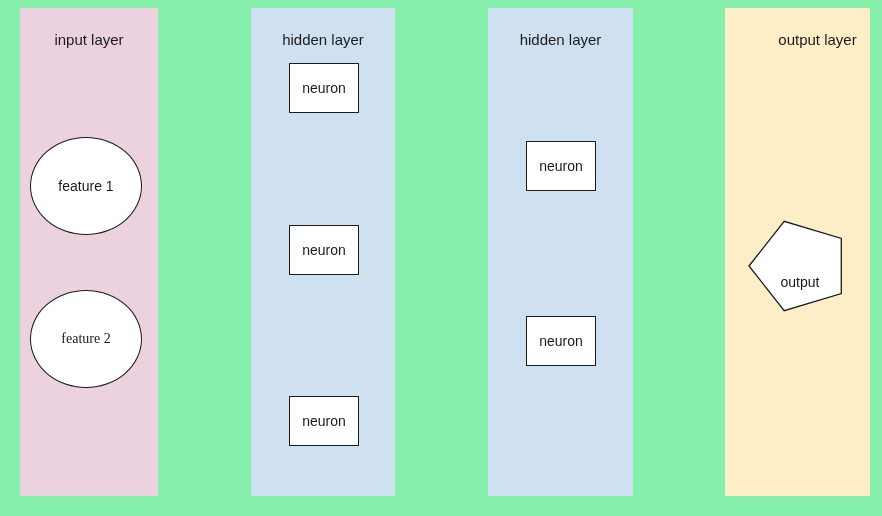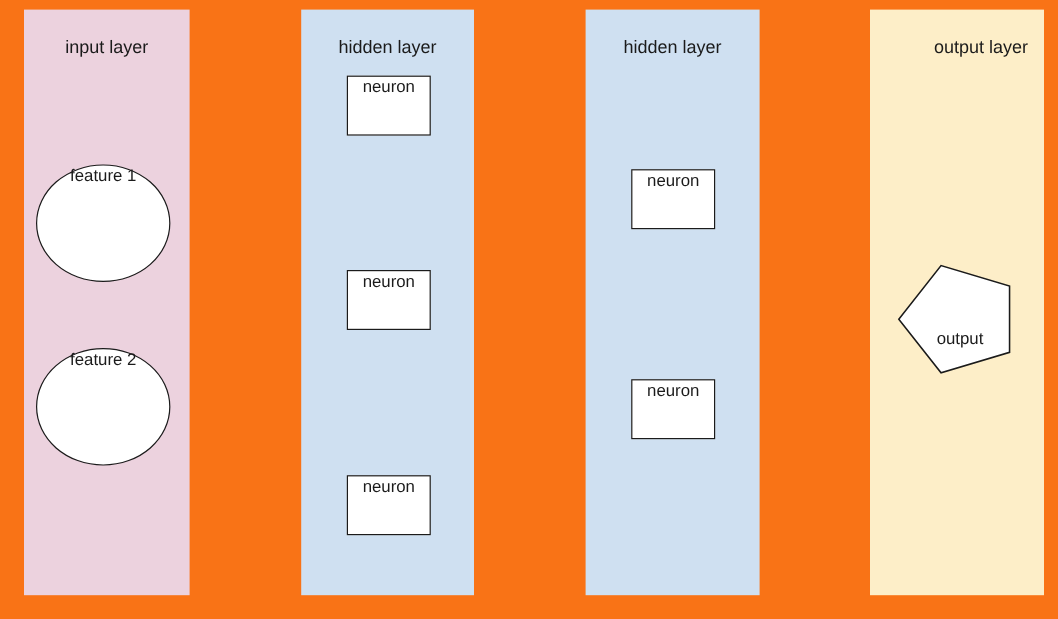--- a/index.html
+++ b/index.html
@@ -4,21 +4,21 @@
 <style>
   html, body {
     margin: 0;
     padding: 0;
     background: #000000;
   }
   #canvas {
     position: relative;
     width: 882px;
     height: 516px;
-    background: #f97316;
+    background: #86efac;
     overflow: hidden;
     font-family: "Liberation Sans", sans-serif;
   }
   .band {
     position: absolute;
     box-sizing: border-box;
   }
   .band-title {
     position: absolute;
     left: 0;
@@ -36,20 +36,21 @@
     width: 882px;
     height: 516px;
     pointer-events: none;
   }
   .node {
     position: absolute;
     box-sizing: border-box;
     background: #ffffff;
     border: 1.3px solid #1b1b1b;
     display: flex;
+    align-items: center;
     justify-content: center;
     font-family: "Liberation Sans", sans-serif;
     font-size: 14px;
     color: #1b1b1b;
   }
   .node-circle {
     border-radius: 50%;
   }
   .node-pentagon {
     background: transparent;
@@ -106,21 +107,21 @@
         <line x1="343.8" y1="396.0" x2="526.0" y2="166.0" marker-end="url(#arrowhead)"></line>
         <line x1="359.0" y1="407.1" x2="526.0" y2="341.0" marker-end="url(#arrowhead)"></line>
         <line x1="596.0" y1="184.7" x2="748.0" y2="266.0" marker-end="url(#arrowhead)"></line>
         <line x1="596.0" y1="327.0" x2="748.0" y2="266.0" marker-end="url(#arrowhead)"></line>
       </g>
   </svg>
   <div id="nodes">
       <div class="node node-circle" style="left: 30px; top: 137px; width: 112px; height: 98px;">
         <span>feature 1</span>
       </div>
-      <div class="node node-circle" style="left: 30px; top: 290px; width: 112px; height: 98px;">
+      <div class="node node-circle" style="left: 30px; top: 290px; width: 112px; height: 98px; font-family: Liberation Serif, serif;">
         <span>feature 2</span>
       </div>
       <div class="node" style="left: 289px; top: 63px; width: 70px; height: 50px;">
         <span>neuron</span>
       </div>
       <div class="node" style="left: 289px; top: 225px; width: 70px; height: 50px;">
         <span>neuron</span>
       </div>
       <div class="node" style="left: 289px; top: 396px; width: 70px; height: 50px;">
         <span>neuron</span>

